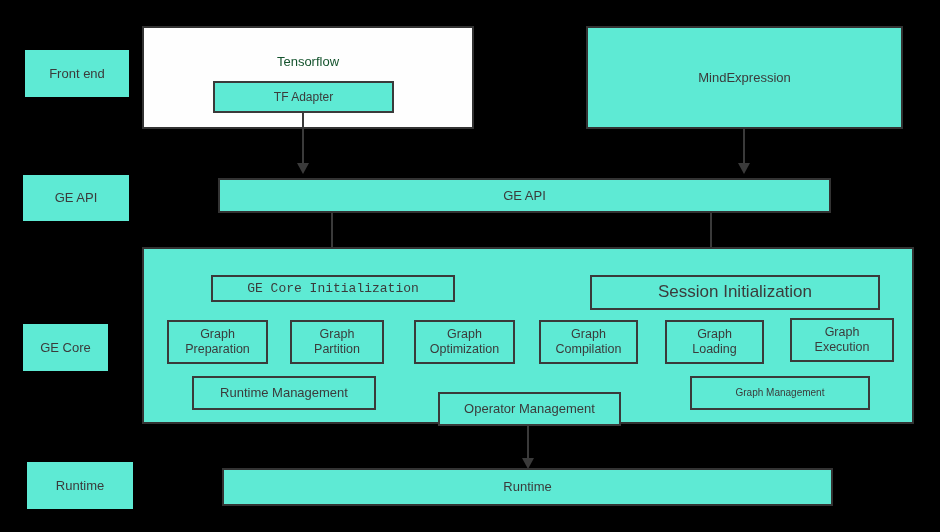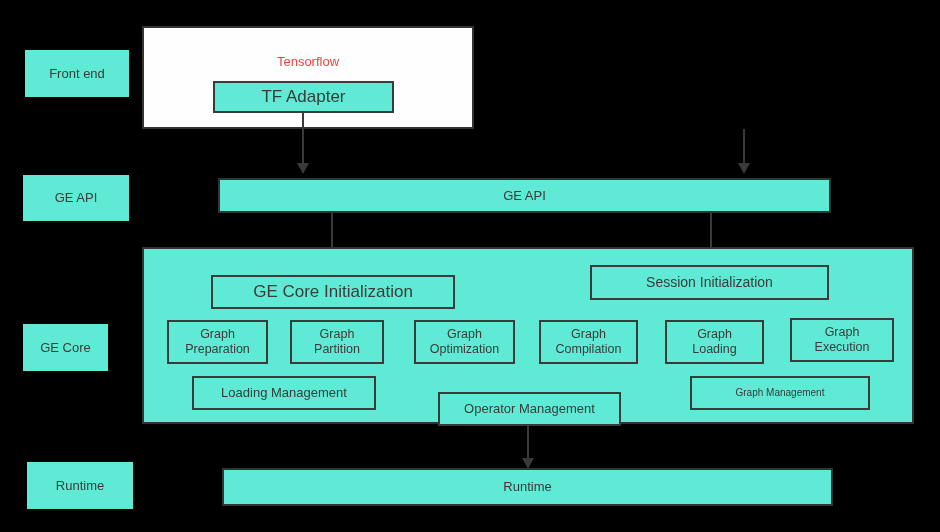--- a/index.html
+++ b/index.html
@@ -44,21 +44,21 @@
   .container-box {
     align-items: flex-start;
     justify-content: center;
     background: #fefefe;
   }
   .container-title {
     position: absolute;
     left: 0;
     right: 0;
     text-align: center;
-    color: #ef4444;
+    color: #14532d;
     font-size: 13px;
   }
 
   
   .conn {
     position: absolute;
     background: #3a3a3a;
     width: 2px;
   }
   .arrowhead {
@@ -79,56 +79,57 @@
 
   <div class="box label-box" style="left:23px; top:175px; width:106px; height:46px;">GE API</div>
 
   <div class="box label-box" style="left:23px; top:324px; width:85px; height:47px;">GE Core</div>
 
   <div class="box label-box" style="left:27px; top:462px; width:106px; height:47px;">Runtime</div>
 
   <div class="box heavy container-box" style="left:142px; top:26px; width:332px; height:103px;">
     <span class="container-title" style="top:26px;">Tensorflow</span>
   </div>
-  <div class="box bordered" style="left:213px; top:81px; width:181px; height:32px; font-size:17px;">TF Adapter</div>
+  <div class="box bordered" style="left:213px; top:81px; width:181px; height:32px; font-size:12px;">TF Adapter</div>
 
+  <div class="box heavy" style="left:586px; top:26px; width:317px; height:103px; font-size:13px;">MindExpression</div>
 
   <div class="conn" style="left:302px; top:113px; height:52px;"></div>
   <div class="arrowhead" style="left:297px; top:163px;"></div>
 
   <div class="conn" style="left:743px; top:129px; height:36px;"></div>
   <div class="arrowhead" style="left:738px; top:163px;"></div>
 
   <div class="box heavy" style="left:218px; top:178px; width:613px; height:35px; font-size:13px;">GE API</div>
 
   <div class="conn" style="left:331px; top:213px; height:50px;"></div>
   <div class="arrowhead" style="left:326px; top:262px;"></div>
 
   <div class="conn" style="left:710px; top:213px; height:50px;"></div>
   <div class="arrowhead" style="left:705px; top:262px;"></div>
 
   <div class="box heavy" style="left:142px; top:247px; width:772px; height:177px;"></div>
 
-  <div class="box bordered" style="left:211px; top:275px; width:244px; height:34px; font-size:17px;">GE Core Initialization</div>
-  <div class="box bordered" style="left:590px; top:265px; width:239px; height:35px; font-size:14px;">Session Initialization</div>
+  <div class="box bordered" style="left:211px; top:275px; width:244px; height:27px; font-size:13px;font-family:Liberation Mono, monospace;">GE Core Initialization</div>
+  <div class="box bordered" style="left:590px; top:275px; width:290px; height:35px; font-size:17px;">Session Initialization</div>
 
   <div class="box bordered" style="left:167px; top:320px; width:101px; height:44px; font-size:12.5px;">Graph
 Preparation</div>
   <div class="box bordered" style="left:290px; top:320px; width:94px; height:44px; font-size:12.5px;">Graph
 Partition</div>
   <div class="box bordered" style="left:414px; top:320px; width:101px; height:44px; font-size:12.5px;">Graph
 Optimization</div>
   <div class="box bordered" style="left:539px; top:320px; width:99px; height:44px; font-size:12.5px;">Graph
 Compilation</div>
   <div class="box bordered" style="left:665px; top:320px; width:99px; height:44px; font-size:12.5px;">Graph
 Loading</div>
   <div class="box bordered" style="left:790px; top:318px; width:104px; height:44px; font-size:12.5px;">Graph
 Execution</div>
 
-  <div class="box bordered" style="left:192px; top:376px; width:184px; height:34px; font-size:13px;">Loading Management</div>
+  <div class="box bordered" style="left:192px; top:376px; width:184px; height:34px; font-size:13px;">Runtime Management</div>
   <div class="box bordered" style="left:438px; top:376px; width:183px; height:34px; font-size:13px;margin-top:16px;">Operator Management</div>
   <div class="box bordered" style="left:690px; top:376px; width:180px; height:34px; font-size:10px;">Graph Management</div>
 
   <div class="conn" style="left:527px; top:424px; height:38px;"></div>
   <div class="arrowhead" style="left:522px; top:458px;"></div>
 
   <div class="box heavy" style="left:222px; top:468px; width:611px; height:38px; font-size:13px;">Runtime</div>
 
 </div>
 

